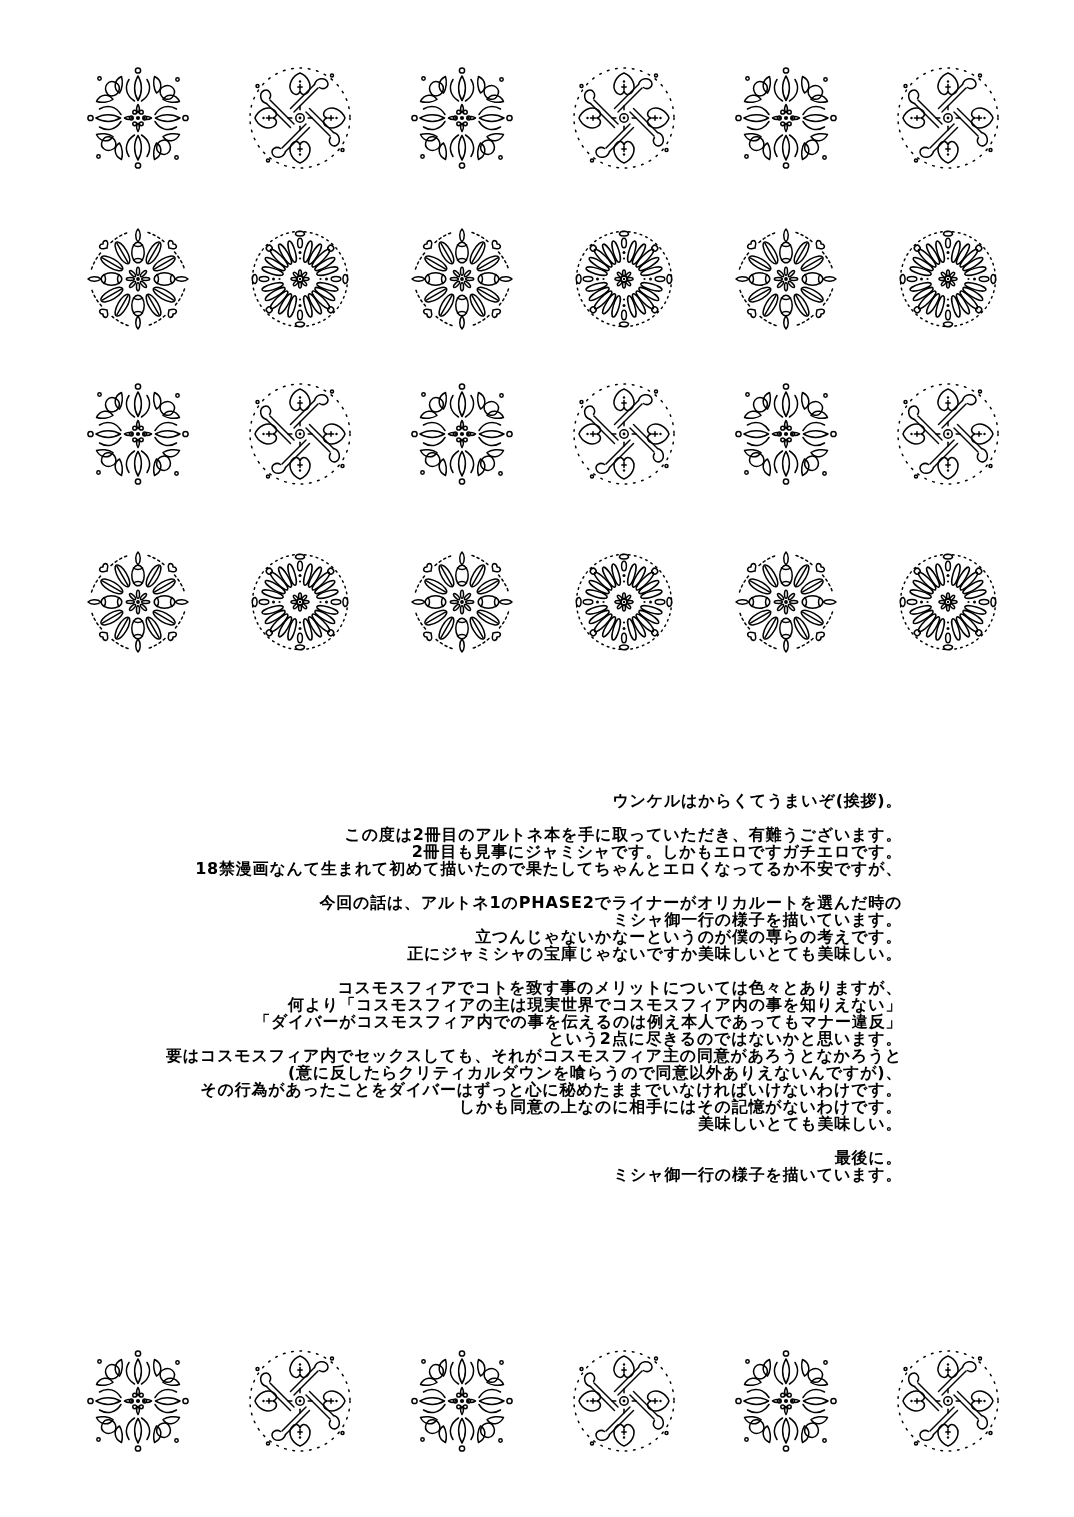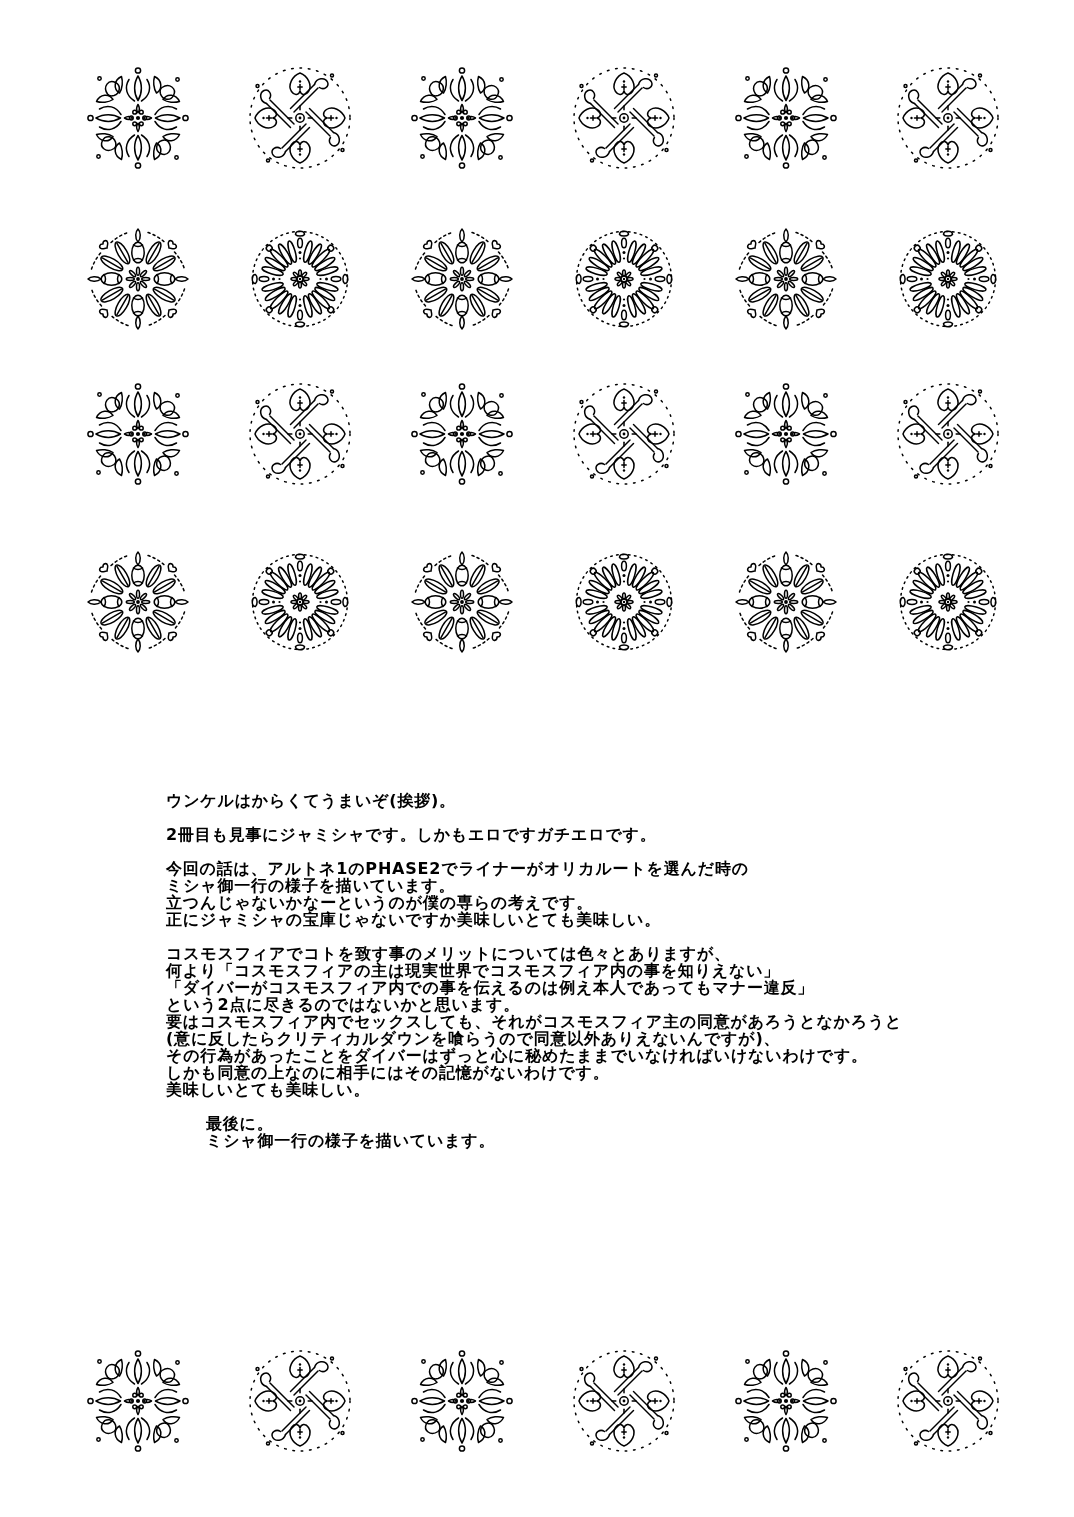--- a/index.html
+++ b/index.html
@@ -27,21 +27,21 @@
     position:absolute;
     left:166px;top:792px;
     font-size:16px;
     line-height:17px;
     letter-spacing:0.8px;
     white-space:nowrap;
     font-weight:600;
   }
   .paragraph{margin:0 0 17px 0;}
   .paragraph:last-child{margin-bottom:0;margin-left:40px;}
-  .line{height:17px;}
+  .line{height:17px;text-align:right;}
   .defs-svg{position:absolute;width:0;height:0;overflow:hidden;}
 </style>
 </head>
 <body>
 
 <div class="page">
 
   <svg class="defs-svg" aria-hidden="true">
     <defs>
 
@@ -251,21 +251,23 @@
           <use href="#orn-b"></use>
         </svg>
       </div>
     </div>
 
   <div class="text-block" id="text-block">
       <div class="paragraph">
         <div class="line">ウンケルはからくてうまいぞ(挨拶)。</div>
       </div>
       <div class="paragraph">
+        <div class="line">この度は2冊目のアルトネ本を手に取っていただき、有難うございます。</div>
         <div class="line">2冊目も見事にジャミシャです。しかもエロですガチエロです。</div>
+        <div class="line">18禁漫画なんて生まれて初めて描いたので果たしてちゃんとエロくなってるか不安ですが、</div>
       </div>
       <div class="paragraph">
         <div class="line">今回の話は、アルトネ1のPHASE2でライナーがオリカルートを選んだ時の</div>
         <div class="line">ミシャ御一行の様子を描いています。</div>
         <div class="line">立つんじゃないかなーというのが僕の専らの考えです。</div>
         <div class="line">正にジャミシャの宝庫じゃないですか美味しいとても美味しい。</div>
       </div>
       <div class="paragraph">
         <div class="line">コスモスフィアでコトを致す事のメリットについては色々とありますが、</div>
         <div class="line">何より「コスモスフィアの主は現実世界でコスモスフィア内の事を知りえない」</div>

